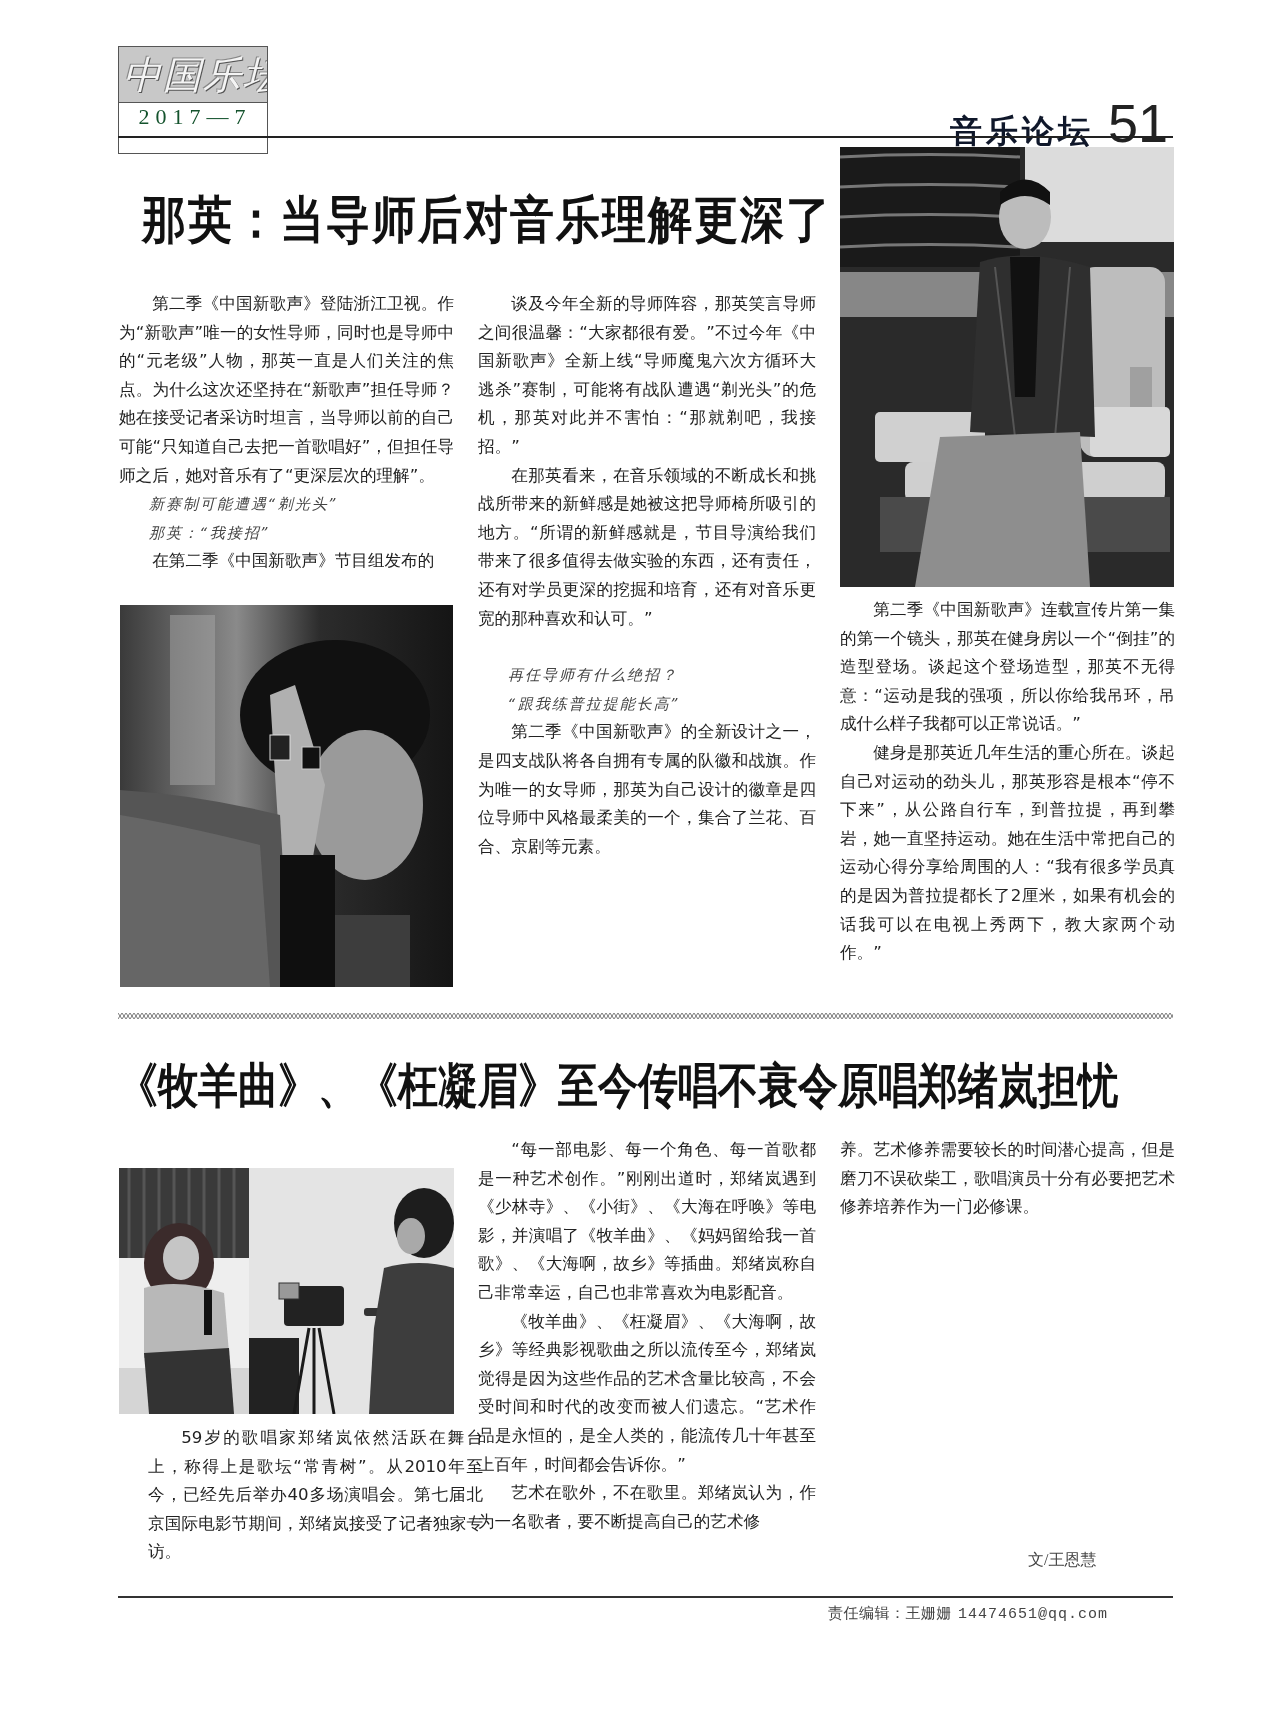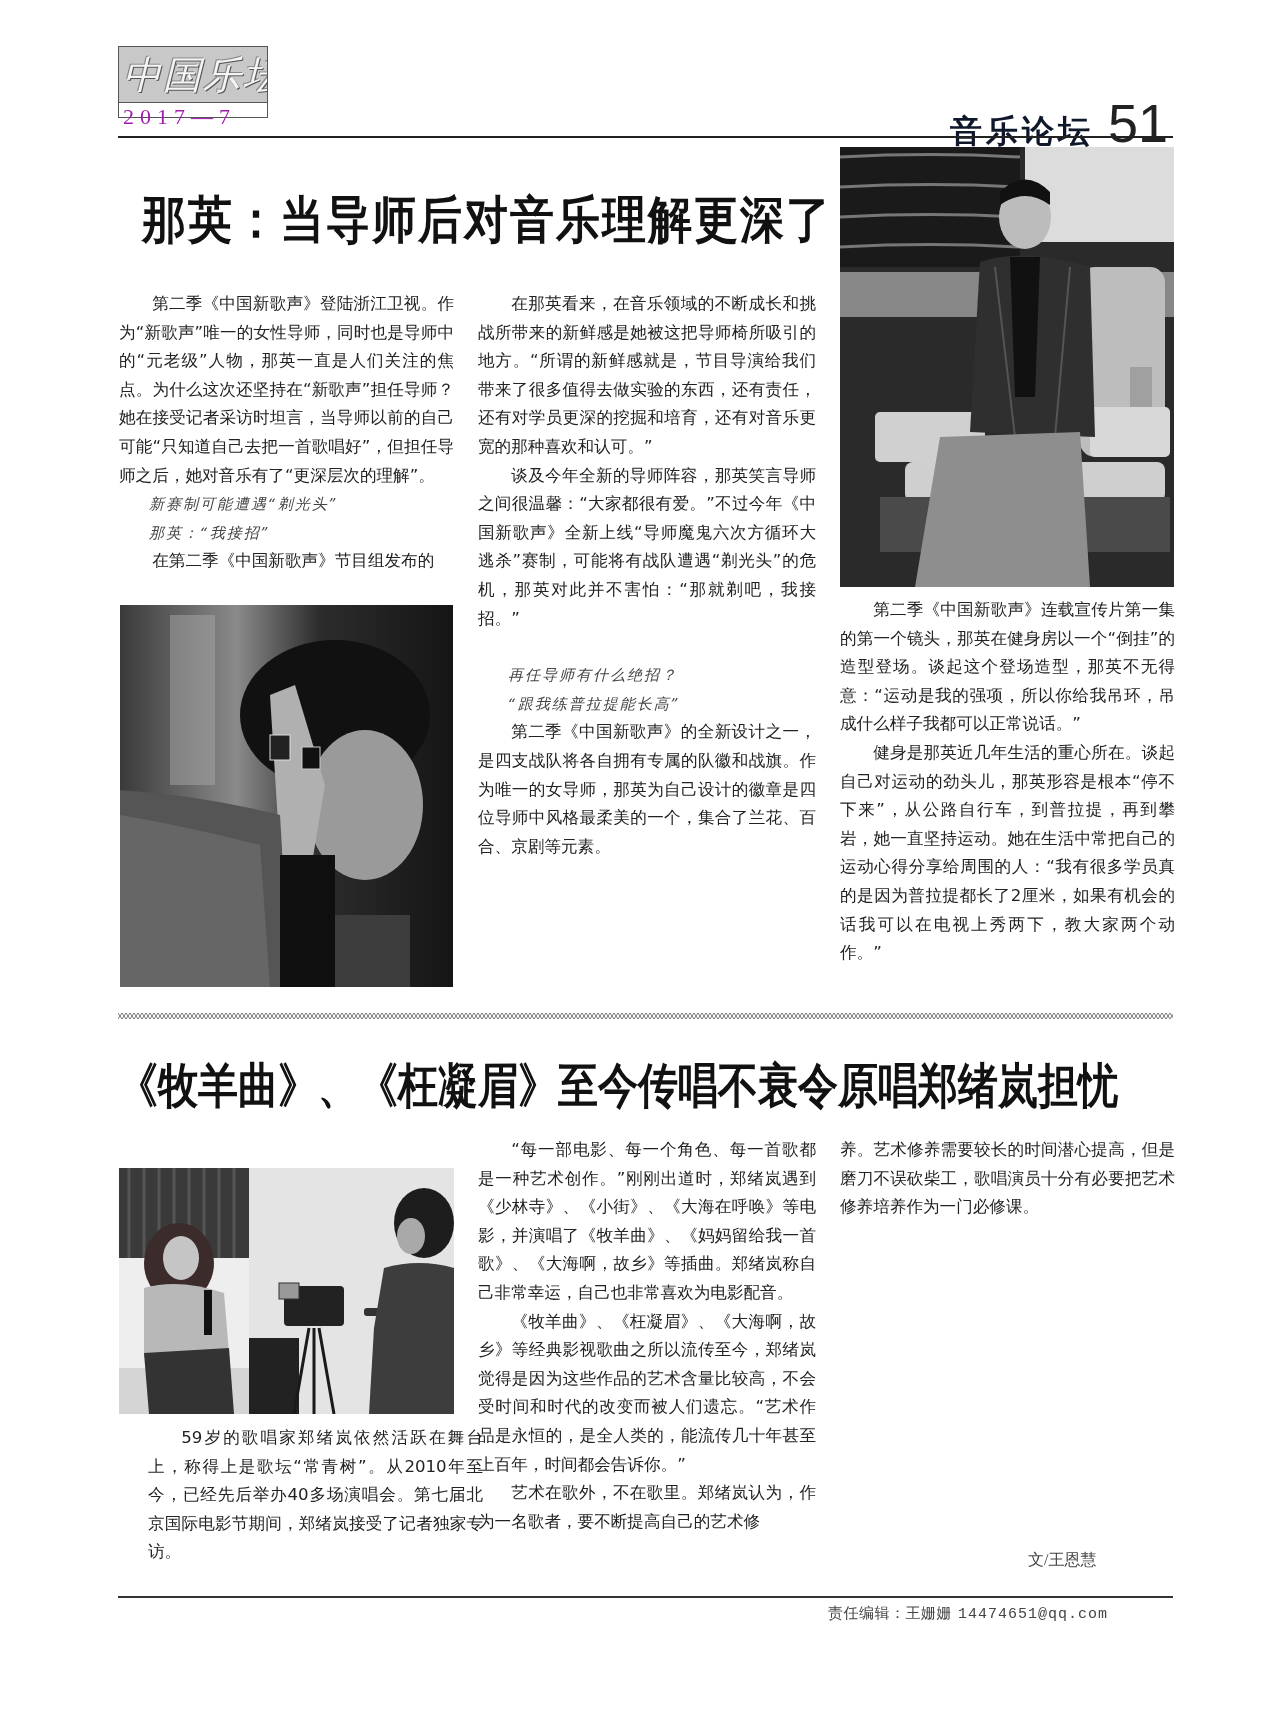--- a/index.html
+++ b/index.html
@@ -1,22 +1,22 @@
 <!DOCTYPE html>
 <html><head>
 <meta charset="utf-8">
 <style>
   * { margin: 0; padding: 0; box-sizing: border-box; }
   html, body { width: 1280px; height: 1725px; background: #ffffff; overflow: hidden; }
   body { position: relative; font-family: "DejaVu Sans", "Liberation Sans", sans-serif; color: #1a1a1a; }
 
   
-  .masthead { position: absolute; left: 118px; top: 46px; width: 150px; height: 72px; border: 1px solid #555; }
+  .masthead { position: absolute; left: 118px; top: 46px; width: 150px; height: 108px; border: 1px solid #555; text-align: center; }
   .masthead .logo { height: 56px; background: #c8c8c8; border-bottom: 1px solid #555; font-family: "DejaVu Serif", serif; font-style: italic; font-size: 38px; color: #f4f4f4; text-shadow: 1px 1px 0 #555, -1px -1px 0 #888; letter-spacing: 2px; padding-left: 4px; line-height: 56px; white-space: nowrap; overflow: hidden; }
-  .masthead .issue { height: 27px; font-family: "Liberation Serif", serif; font-size: 22px; letter-spacing: 6px; color: #a21caf; line-height: 27px; padding-left: 4px; }
+  .masthead .issue { height: 27px; font-family: "Liberation Serif", serif; font-size: 22px; letter-spacing: 6px; color: #14532d; line-height: 27px; padding-left: 4px; }
 
   .section-label { position: absolute; right: 112px; top: 76px; display: flex; align-items: baseline; gap: 14px; }
   .section-label .name { font-family: "DejaVu Sans", sans-serif; font-size: 32px; color: #0f172a; letter-spacing: 4px; font-weight: 700; }
   .section-label .page { font-family: Liberation Sans, sans-serif; font-size: 54px; color: #222; line-height: 1; margin-top: 20px; }
 
   .top-rule { position: absolute; left: 118px; top: 136px; width: 1055px; height: 2px; background: #222; }
 
   
   .headline1 { position: absolute; left: 142px; top: 186px; font-family: "DejaVu Serif", serif; font-weight: bold; font-size: 44px; letter-spacing: 2px; color: #111; transform: scaleY(1.15); transform-origin: top left; }
 
@@ -84,22 +84,22 @@
     <rect x="150" y="130" width="20" height="25" fill="#222" stroke="#ddd"></rect>
     <rect x="182" y="142" width="18" height="22" fill="#111" stroke="#ccc"></rect>
     <path d="M0 185 Q80 190 160 210 L170 382 L0 382 Z" fill="#555"></path>
     <path d="M0 210 Q60 220 140 240 L150 382 L0 382 Z" fill="#6d6d6d" opacity="0.7"></path>
     <rect x="160" y="250" width="55" height="132" fill="#0f0f0f"></rect>
     <rect x="215" y="310" width="75" height="72" fill="#3d3d3d"></rect>
   </svg>
 </div>
 
 <div class="col" id="a1c2" style="left:478px; top:290px; width:338px;">
+    <p>谈及今年全新的导师阵容，那英笑言导师之间很温馨：“大家都很有爱。”不过今年《中国新歌声》全新上线“导师魔鬼六次方循环大逃杀”赛制，可能将有战队遭遇“剃光头”的危机，那英对此并不害怕：“那就剃吧，我接招。”</p>
     <p>在那英看来，在音乐领域的不断成长和挑战所带来的新鲜感是她被这把导师椅所吸引的地方。“所谓的新鲜感就是，节目导演给我们带来了很多值得去做实验的东西，还有责任，还有对学员更深的挖掘和培育，还有对音乐更宽的那种喜欢和认可。”</p>
-    <p>谈及今年全新的导师阵容，那英笑言导师之间很温馨：“大家都很有爱。”不过今年《中国新歌声》全新上线“导师魔鬼六次方循环大逃杀”赛制，可能将有战队遭遇“剃光头”的危机，那英对此并不害怕：“那就剃吧，我接招。”</p>
     <div class="spacer"></div>
     <p class="sub">再任导师有什么绝招？</p>
     <p class="sub">“跟我练普拉提能长高”</p>
     <p>第二季《中国新歌声》的全新设计之一，是四支战队将各自拥有专属的队徽和战旗。作为唯一的女导师，那英为自己设计的徽章是四位导师中风格最柔美的一个，集合了兰花、百合、京剧等元素。</p>
   </div>
 
 <div class="photo" style="left:840px; top:147px; width:334px; height:440px;">
   <svg viewBox="0 0 334 440" preserveAspectRatio="none">
     <rect width="334" height="440" fill="#2a2a2a"></rect>
     <rect x="0" y="0" width="180" height="120" fill="#1a1a1a"></rect>

